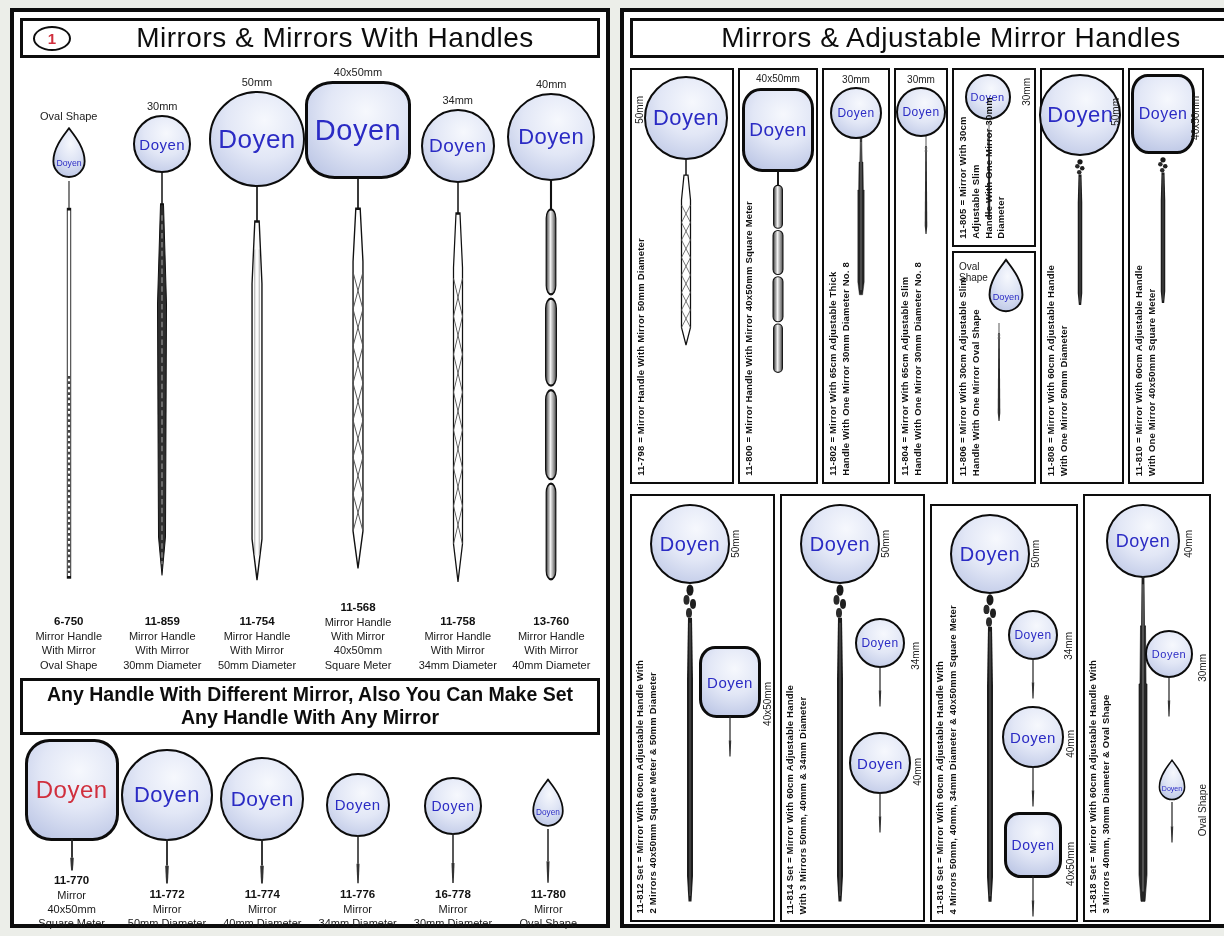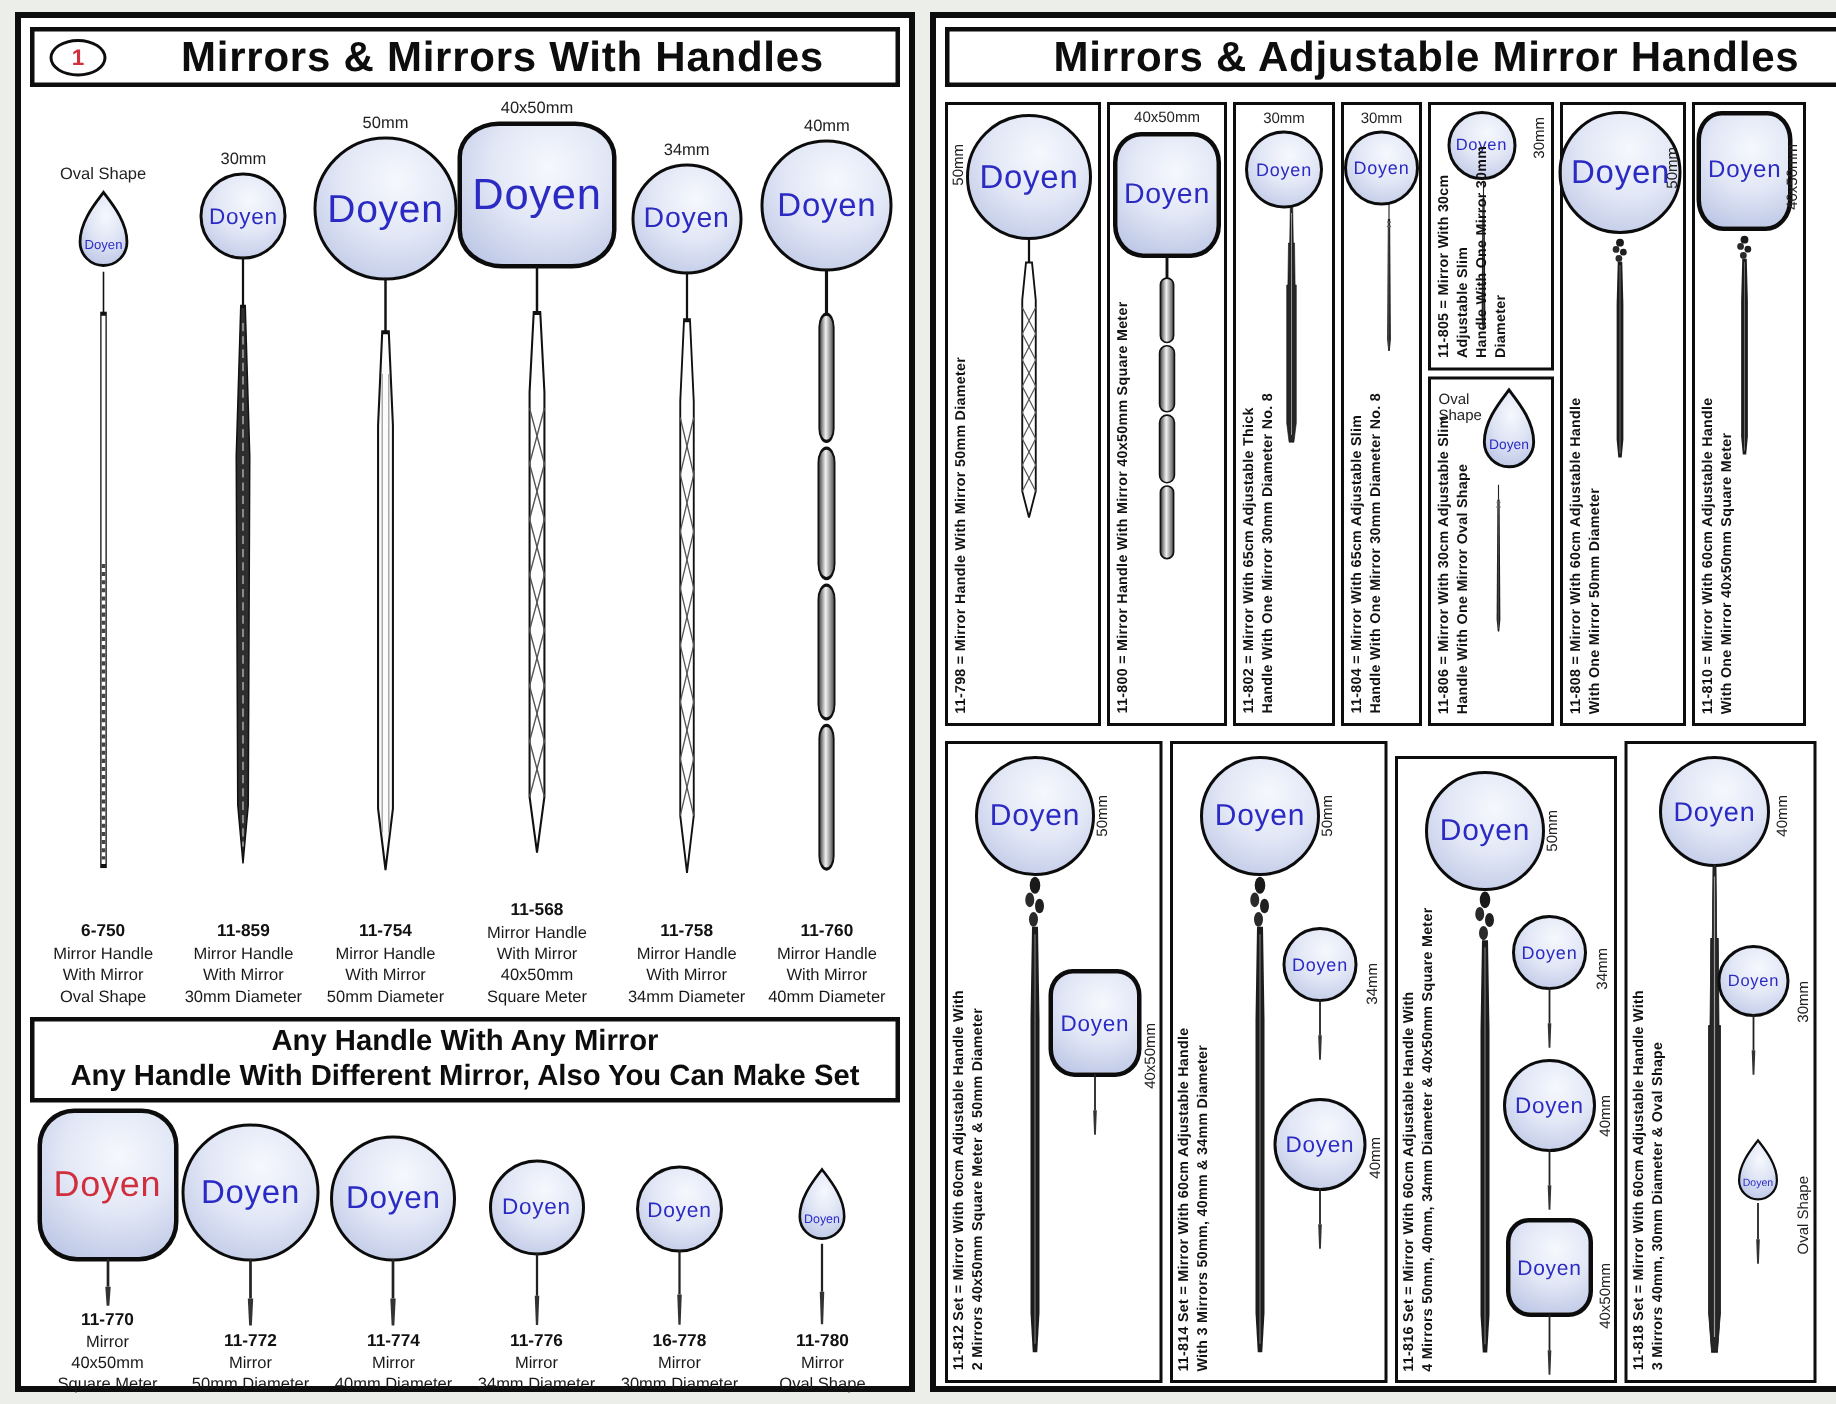--- a/index.html
+++ b/index.html
@@ -10,21 +10,21 @@
   .sheet{position:relative; width:1224px; height:936px; background:#eceee9; overflow:hidden;}
   .page{position:absolute; top:8px; height:920px; background:#fff; border:4px solid #0d0d0d;}
   .page-left{left:10px; width:600px;}
   .page-right{left:620px; width:712px;}
 
   
   .hdr{border:3px solid #0d0d0d; margin:6px; height:40px; display:flex; align-items:center; padding:0 10px; gap:12px;}
   .circ{flex:none; width:38px; height:25px; border:2.5px solid #0d0d0d; border-radius:50%;
         display:flex; align-items:center; justify-content:center;
         color:var(--red); font-weight:700; font-size:15px;}
-  .hdr-title{flex:1; text-align:center; font-weight:700; font-size:28px; letter-spacing:.5px; color:#0d0d0d; white-space:nowrap;}
+  .hdr-title{flex:1; text-align:center; font-weight:400; font-size:28px; letter-spacing:.5px; color:#0d0d0d; white-space:nowrap;}
 
   
   .mir-c,.mir-sq{border:2.5px solid #0c0c0c; flex:none;
         background:radial-gradient(circle at 58% 30%, #f6f8fd 0%, #e2e7f6 45%, #b5c0e2 100%);
         display:flex; align-items:center; justify-content:center;}
   .mir-c{border-radius:50%;}
   .mir-sq{border-radius:26% 26% 28% 28% / 24% 24% 26% 26%; border-width:3px;}
   .doyen{color:var(--blue); font-weight:500; letter-spacing:.5px; white-space:nowrap;}
   .doyen.red{color:var(--red);}
   .ovalpath{fill:url(#mirGrad); stroke:#0c0c0c; stroke-width:4;}
@@ -302,31 +302,31 @@
 
       <div class="instr i760">
         <div class="size-label">40mm</div>
         <div class="mir-c m760">
             <span class="doyen">Doyen</span>
           </div>
         <svg class="handle" width="24" viewBox="0 0 40 400" preserveAspectRatio="none">
             <use href="#h-baluster"></use>
           </svg>
         <div class="item-label">
-          <div class="code">11-760</div>
+          <div class="code">13-760</div>
           <div class="desc">Mirror Handle
 With Mirror
 40mm Diameter</div>
         </div>
       </div>
     </div>
 
     <div class="banner">
+      <div>Any Handle With Different Mirror, Also You Can Make Set</div>
       <div>Any Handle With Any Mirror</div>
-      <div>Any Handle With Different Mirror, Also You Can Make Set</div>
     </div>
 
     <div class="section2">
 
       <div class="mitem p770">
         <div class="mir-sq m770">
             <span class="doyen red">Doyen</span>
           </div>
         <svg class="stem" width="12" viewBox="0 0 20 100" preserveAspectRatio="none">
             <use href="#h-stem"></use>

